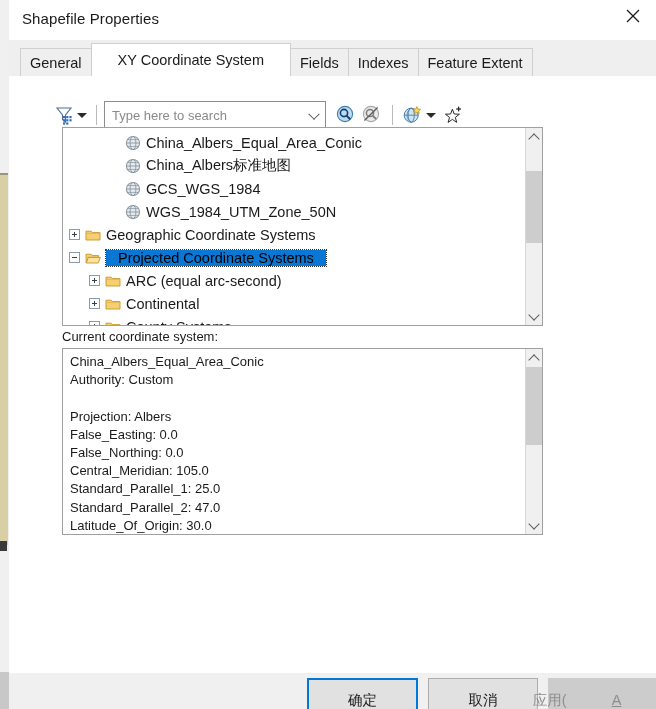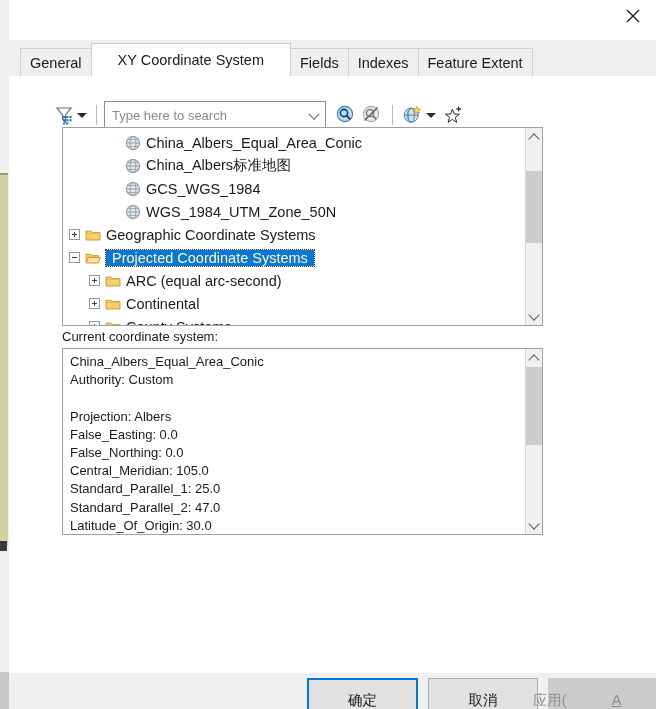--- a/index.html
+++ b/index.html
@@ -246,24 +246,24 @@
   .expander-spacer { width: 16px; flex: 0 0 auto; }
   .ico {
     width: 16px; height: 16px;
     margin-right: 5px;
     flex: 0 0 auto;
     display: block;
   }
   .row-label { padding-right: 3px; }
   .tree-row.selected .row-label {
     background: #0a77d5;
-    color: #fef9c3;
+    color: #000000;
     outline: 1px dotted #303030;
     outline-offset: 0px;
-    padding: 0 6px;
+    padding: 0 12px;
   }
 
   
   .vscroll {
     position: absolute;
     right: 0; top: 0;
     width: 17px;
     background: #f0f0f0;
     border-left: 1px solid #d6d6d6;
     box-sizing: border-box;
@@ -367,20 +367,21 @@
 
 <div class="bg-strip-left"></div>
 <div class="bg-strip-tan-line"></div>
 <div class="bg-strip-tan"></div>
 <div class="bg-mark"></div>
 <div class="bg-strip-bottom"></div>
 
 <div class="dialog">
 
   <div class="titlebar">
+    <div class="title-text">Shapefile Properties</div>
     <div class="close-btn">
       <svg width="14" height="14" viewBox="0 0 14 14" aria-hidden="true">
         <line x1="1" y1="1" x2="13" y2="13" stroke="#1a1a1a" stroke-width="1.2"></line>
         <line x1="13" y1="1" x2="1" y2="13" stroke="#1a1a1a" stroke-width="1.2"></line>
       </svg>
     </div>
   </div>
 
   <div class="tabstrip">
     <div class="tabs" id="tabs-container">

